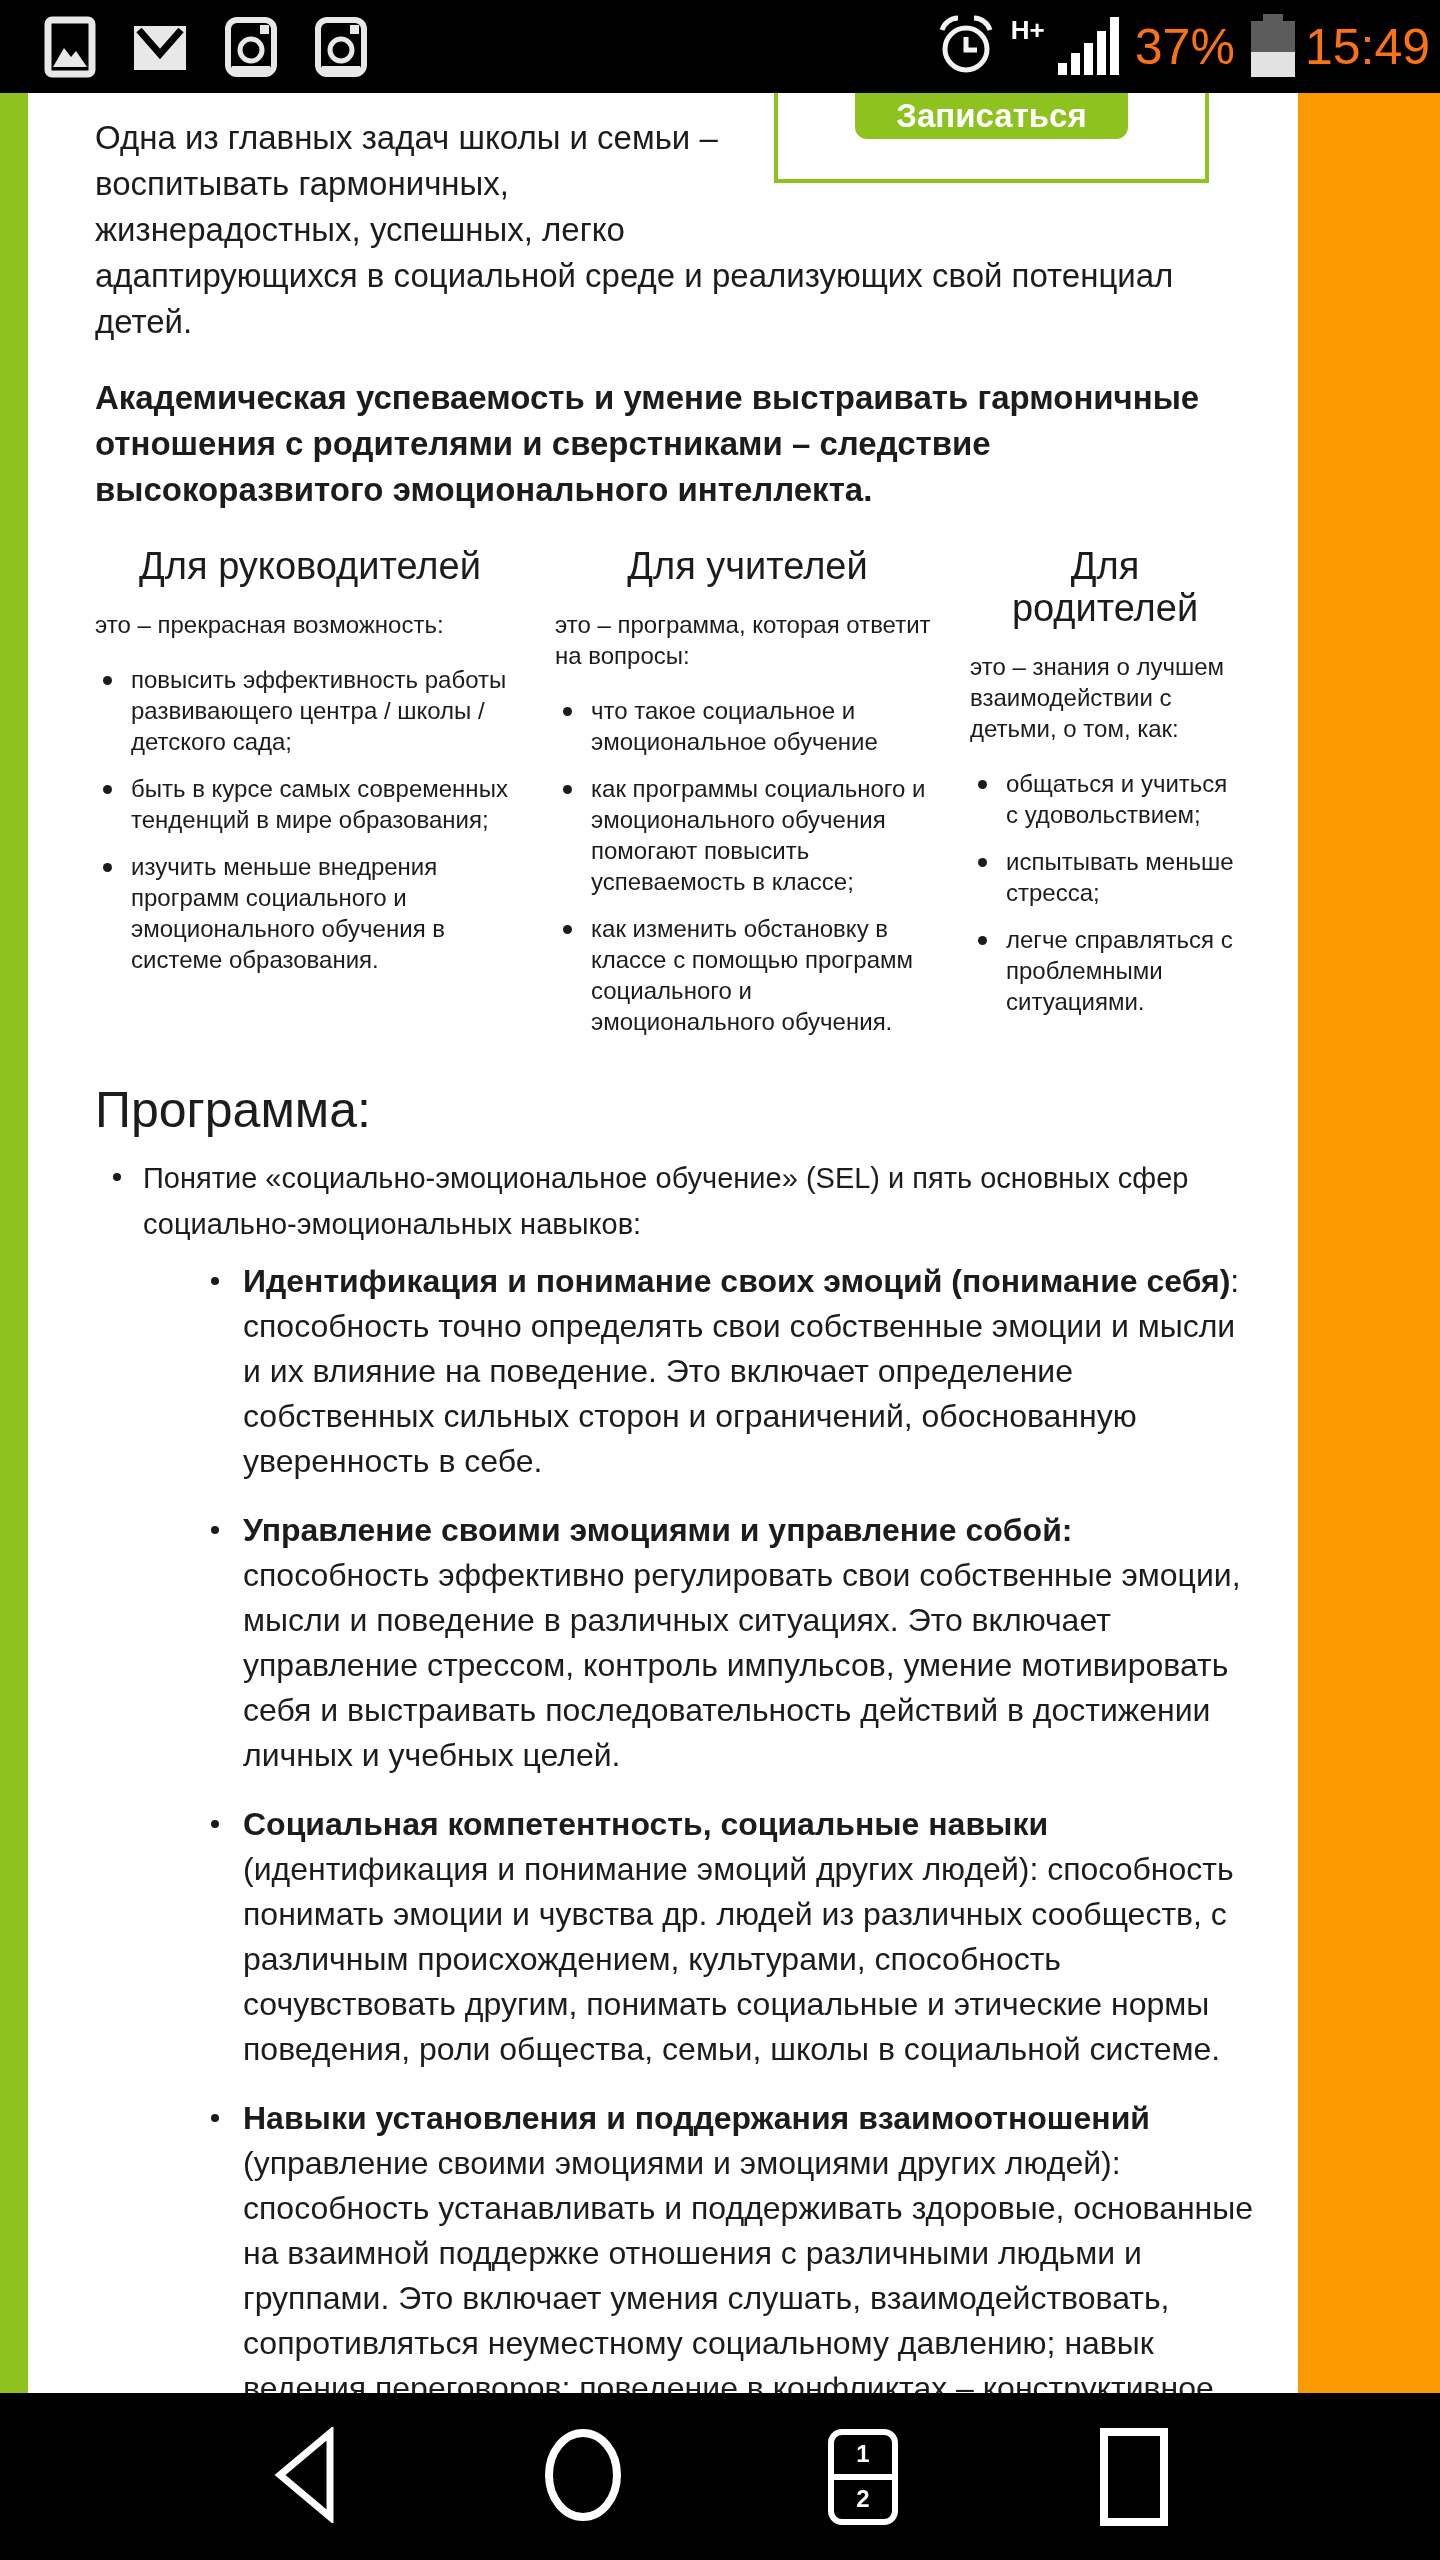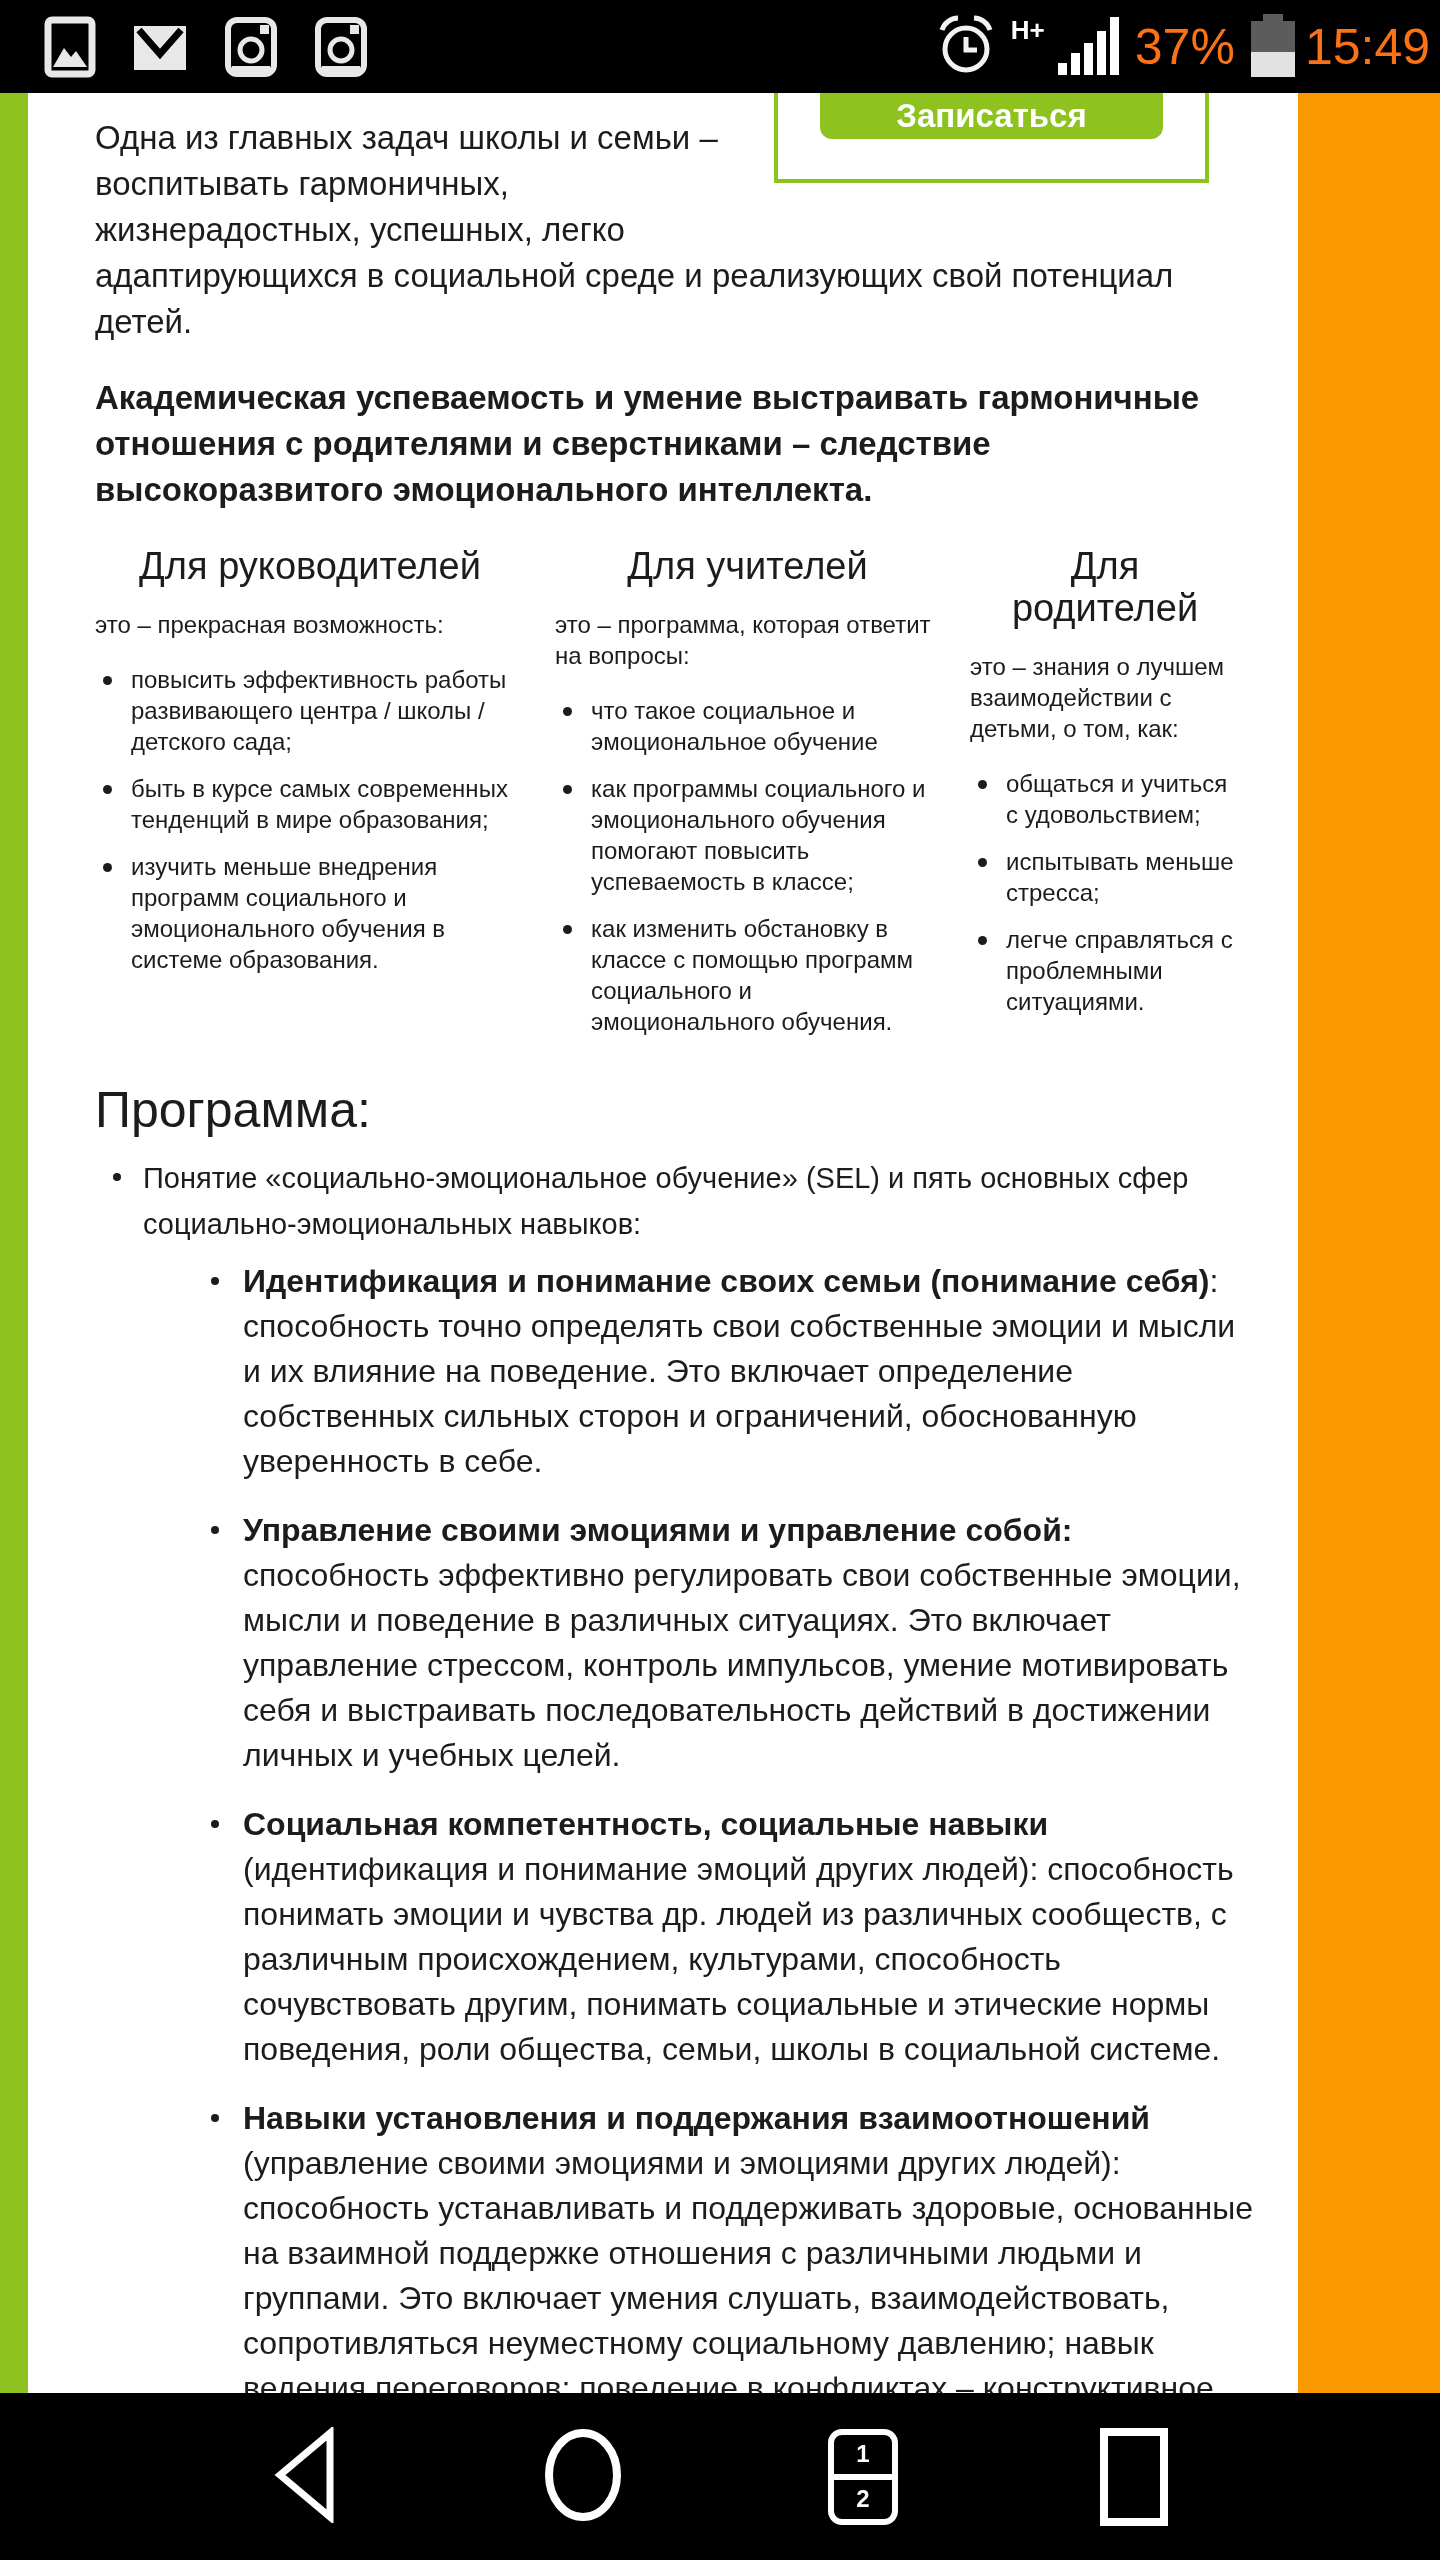--- a/index.html
+++ b/index.html
@@ -29,21 +29,21 @@
   .stripe-left{width:28px;background:#8dc21f;}
   .stripe-right{width:142px;background:#fb9a00;}
   .content{width:1270px;box-sizing:border-box;background:#fff;color:#1c1c1c;
     padding:0 40px 0 67px;overflow:hidden;}
   
   .signup-box{
     float:right;width:427px;height:86px;border:4px solid #8dc21f;border-top:none;
     margin:0 49px 60px 10px;display:flex;justify-content:center;align-items:flex-start;
   }
   .signup-btn{
-    width:343px;height:46px;background:#8dc21f;border:none;cursor:pointer;
+    width:273px;height:46px;background:#8dc21f;border:none;cursor:pointer;
     border-radius:0 0 12px 12px;color:#fff;font-weight:bold;font-size:33px;
     font-family:"Liberation Sans",sans-serif;display:flex;align-items:center;justify-content:center;
   }
   .p-intro{font-size:33px;line-height:46px;margin:22px 0 0;}
   .p-intro.second{margin-top:30px;font-weight:bold;}
   
   .columns{display:flex;gap:30px;margin-top:32px;}
   .col{box-sizing:border-box;}
   .col-1{flex:0 0 430px;}
   .col-2{flex:0 0 385px;}
@@ -176,21 +176,21 @@
       </div>
     </div>
 
     <h2 class="prog-h">Программа:</h2>
 
     <ul class="plist">
       <li>Понятие «социально-эмоциональное обучение» (SEL) и пять основных сфер социально-эмоциональных навыков:</li>
     </ul>
 
     <ul class="skills">
-      <li><b>Идентификация и понимание своих семьи (понимание себя)</b><span>: способность точно определять свои собственные эмоции и мысли и их влияние на поведение. Это включает определение собственных сильных сторон и ограничений, обоснованную уверенность в себе.</span></li>
+      <li><b>Идентификация и понимание своих эмоций (понимание себя)</b><span>: способность точно определять свои собственные эмоции и мысли и их влияние на поведение. Это включает определение собственных сильных сторон и ограничений, обоснованную уверенность в себе.</span></li>
       <li><b>Управление своими эмоциями и управление собой:</b><span> способность эффективно регулировать свои собственные эмоции, мысли и поведение в различных ситуациях. Это включает управление стрессом, контроль импульсов, умение мотивировать себя и выстраивать последовательность действий в достижении личных и учебных целей.</span></li>
       <li><b>Социальная компетентность, социальные навыки</b><span> (идентификация и понимание эмоций других людей): способность понимать эмоции и чувства др. людей из различных сообществ, с различным происхождением, культурами, способность сочувствовать другим, понимать социальные и этические нормы поведения, роли общества, семьи, школы в социальной системе.</span></li>
       <li><b>Навыки установления и поддержания взаимоотношений</b><span> (управление своими эмоциями и эмоциями других людей): способность устанавливать и поддерживать здоровые, основанные на взаимной поддержке отношения с различными людьми и группами. Это включает умения слушать, взаимодействовать, сопротивляться неуместному социальному давлению; навык ведения переговоров; поведение в конфликтах – конструктивное общение и поиск взаимного выхода из него; навык просить и</span></li>
     </ul>
 
   </div>
 
   <div class="stripe-right"></div>
 </div>
 

